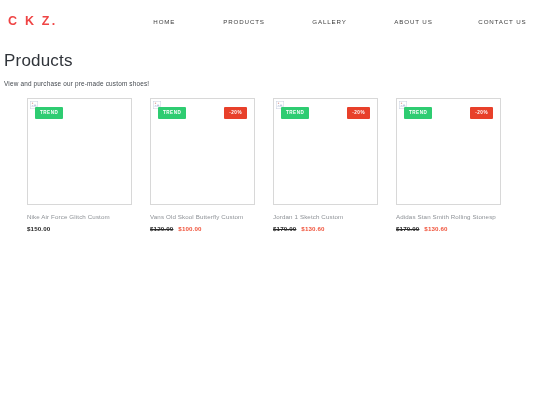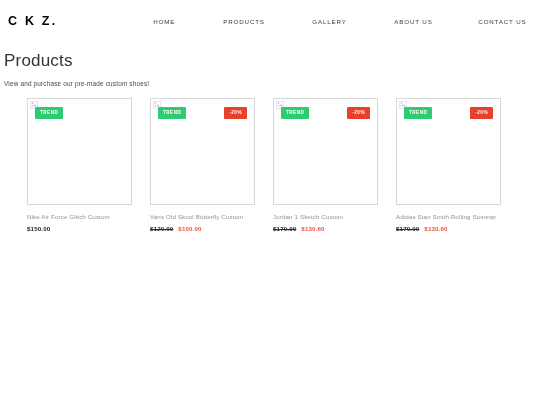--- a/index.html
+++ b/index.html
@@ -24,21 +24,21 @@
     display: flex;
     align-items: center;
     padding: 0 10px 0 8px;
     background: #ffffff;
   }
 
   .brand {
     font-size: 12.5px;
     font-weight: 700;
     letter-spacing: 2.2px;
-    color: #000000;
+    color: #ef4444;
     white-space: nowrap;
   }
 
   .nav-links {
     flex: 1;
     display: flex;
     align-items: center;
     list-style: none;
     margin-left: 96px;
   }

